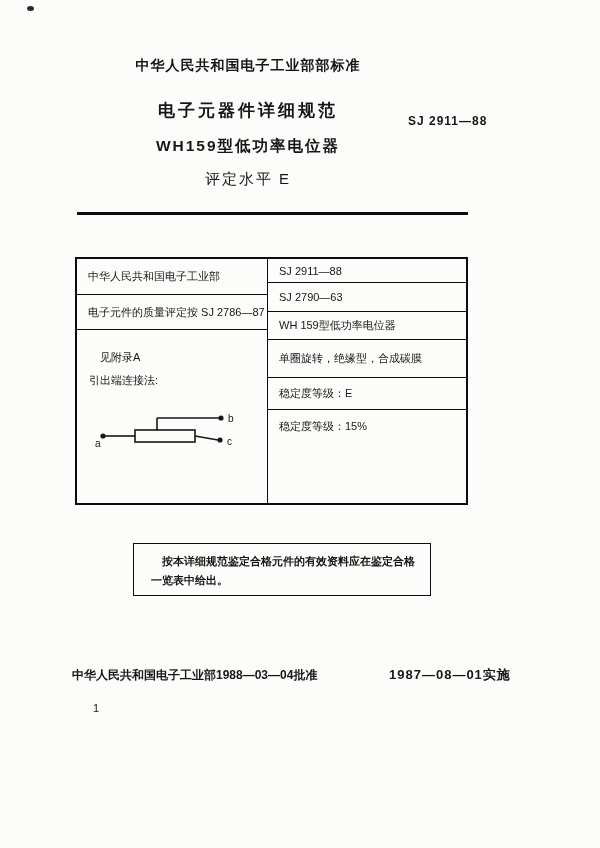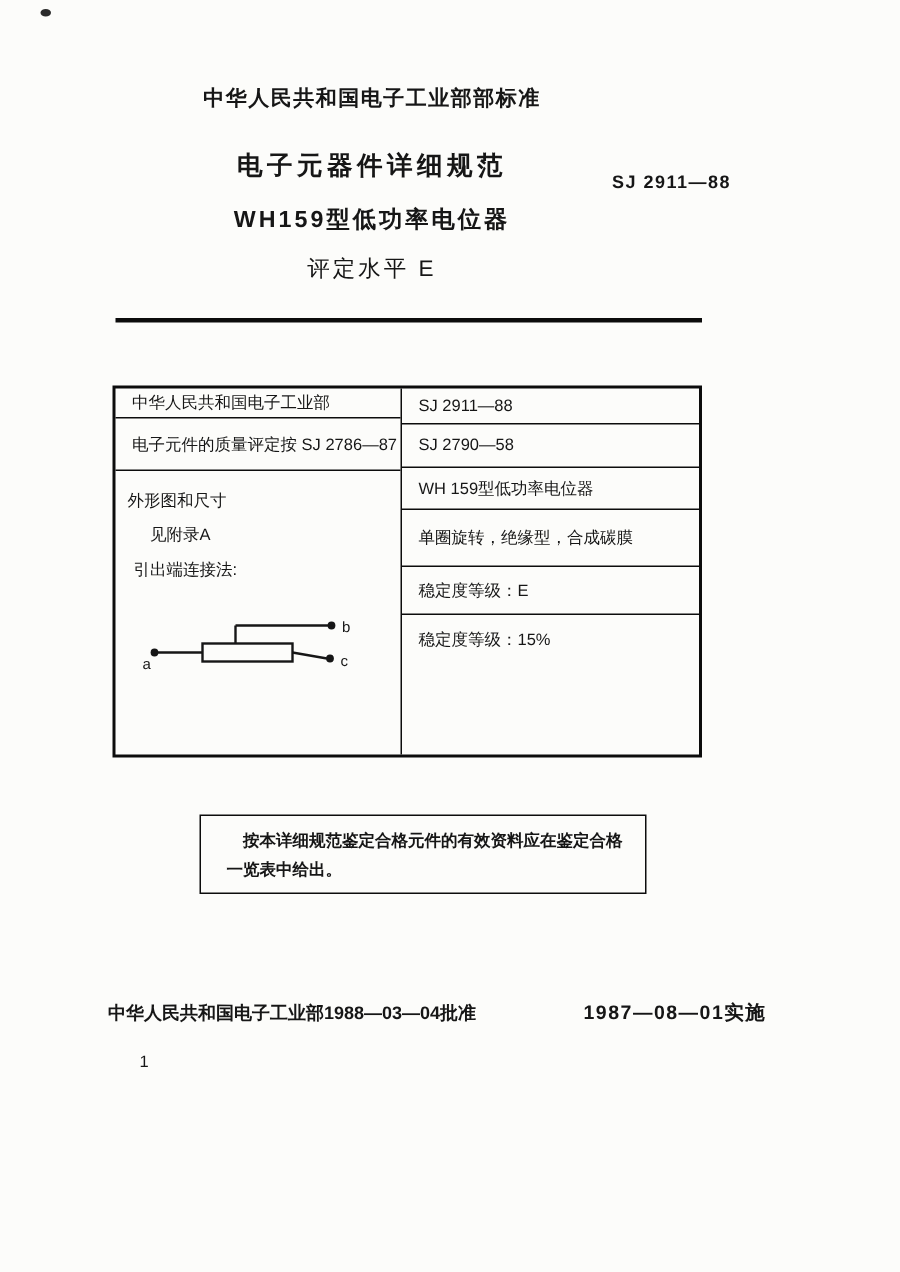--- a/index.html
+++ b/index.html
@@ -97,21 +97,21 @@
   }
   .cell {
     font-size: 11px;
     display: flex;
     align-items: center;
     padding-left: 11px;
     box-sizing: border-box;
     white-space: nowrap;
   }
   .bb { border-bottom: 1.5px solid #0c0c0c; }
-  .lr1 { height: 20px; }
+  .lr1 { height: 36px; }
   .lr2 { height: 35px; }
   .rr1 { height: 24px; }
   .rr2 { height: 29px; }
   .rr3 { height: 28px; }
   .rr4 { height: 38px; }
   .rr5 { height: 32px; }
   .rr6 { flex: 1; align-items: flex-start; padding-top: 9px; }
   .outline-cell {
     flex: 1;
     padding: 12px 8px 0 8px;
@@ -182,41 +182,40 @@
 <div class="centered-line title-line2">WH159型低功率电位器</div>
 <div class="centered-line title-line3">评定水平 E</div>
 
 <div class="header-rule"></div>
 
 <div class="spec-table">
   <div class="col-left">
     <div class="cell bb lr1">中华人民共和国电子工业部</div>
     <div class="cell bb lr2">电子元件的质量评定按  SJ 2786—87</div>
     <div class="outline-cell">
-      <div class="ln1">外形图和尺寸</div>
       <div class="ln2">见附录A</div>
       <div class="ln3">引出端连接法:</div>
       <svg class="schematic" width="152" height="54" viewBox="0 0 152 54">
         <circle cx="10" cy="34" r="2.6" fill="#161616"></circle>
         <line x1="10" y1="34" x2="42" y2="34" stroke="#161616" stroke-width="1.6"></line>
         <rect x="42" y="28" width="60" height="12" fill="none" stroke="#161616" stroke-width="1.6"></rect>
         <line x1="64" y1="28" x2="64" y2="16" stroke="#161616" stroke-width="1.6"></line>
         <line x1="64" y1="16" x2="126" y2="16" stroke="#161616" stroke-width="1.6"></line>
         <circle cx="128" cy="16" r="2.6" fill="#161616"></circle>
         <line x1="102" y1="34" x2="125" y2="38" stroke="#161616" stroke-width="1.6"></line>
         <circle cx="127" cy="38" r="2.6" fill="#161616"></circle>
         <text x="2" y="45">a</text>
         <text x="135" y="20">b</text>
         <text x="134" y="43">c</text>
       </svg>
     </div>
   </div>
   <div class="col-right">
     <div class="cell bb rr1">SJ 2911—88</div>
-    <div class="cell bb rr2">SJ 2790—58</div>
+    <div class="cell bb rr2">SJ 2790—63</div>
     <div class="cell bb rr3">WH 159型低功率电位器</div>
     <div class="cell bb rr4">单圈旋转，绝缘型，合成碳膜</div>
     <div class="cell bb rr5">稳定度等级：E</div>
     <div class="cell rr6">稳定度等级：15%</div>
   </div>
 </div>
 
 <div class="note-box">
   <div class="nl1">按本详细规范鉴定合格元件的有效资料应在鉴定合格</div>
   <div class="nl2">一览表中给出。</div>

